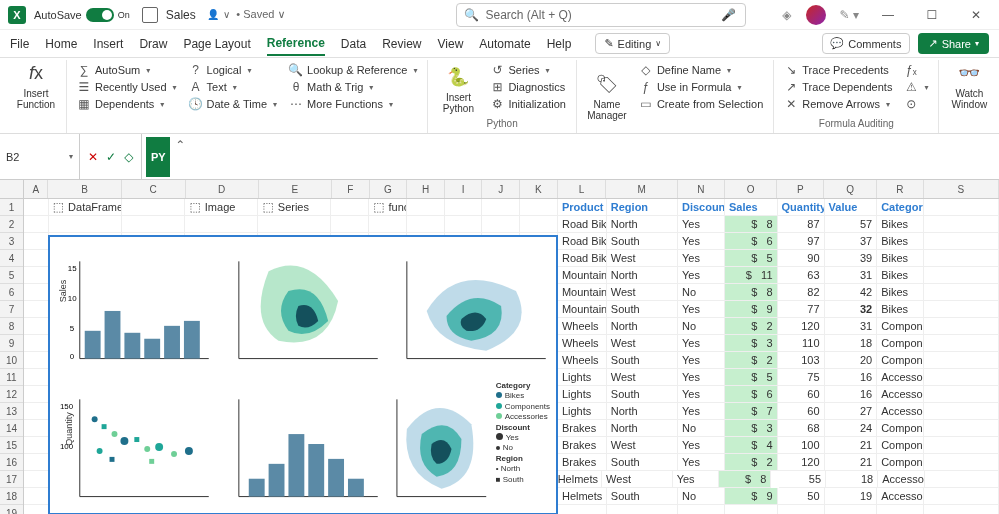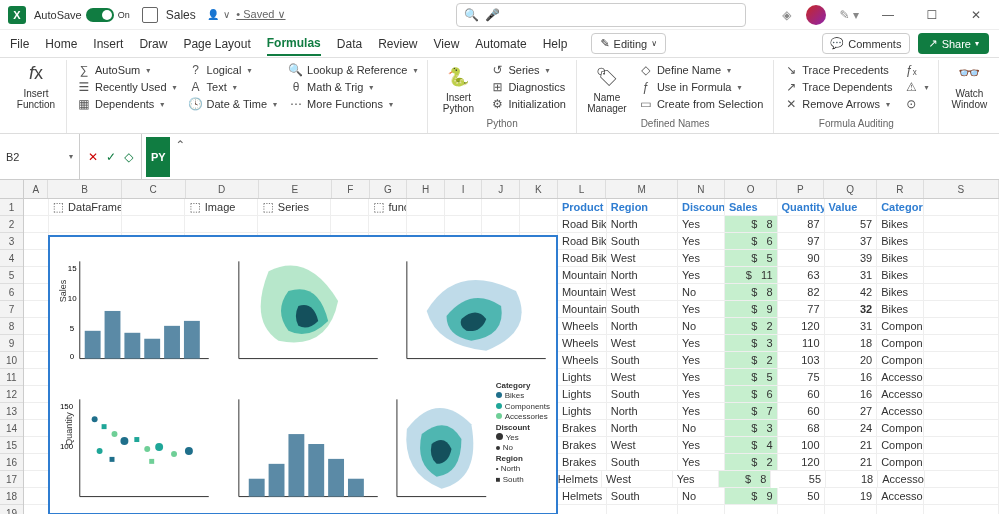--- a/index.html
+++ b/index.html
@@ -6,21 +6,21 @@
 body { background: #fff; font-size: 12px; color: #333; width: 999px; height: 514px; overflow: hidden; }
 
 
 .titlebar { height: 30px; background: #fff; display: flex; align-items: center; padding: 0 8px; border-bottom: 1px solid #eee; }
 .titlebar .logo { width: 18px; height: 18px; background: #107c41; border-radius: 3px; display: flex; align-items: center; justify-content: center; color: #fff; font-size: 11px; font-weight: bold; margin-right: 8px; }
 .autosave { display: flex; align-items: center; gap: 4px; font-size: 11px; margin-right: 12px; }
 .toggle { width: 28px; height: 14px; background: #107c41; border-radius: 7px; position: relative; }
 .toggle::after { content: ""; width: 10px; height: 10px; background: #fff; border-radius: 50%; position: absolute; right: 2px; top: 2px; }
 .save-icon { width: 16px; height: 16px; border: 1px solid #666; border-radius: 2px; margin-right: 8px; }
 .doc-title { font-size: 12px; margin-right: 6px; }
-.saved { font-size: 11px; color: #666; text-decoration: underline; }
+.saved { font-size: 11px; color: #666; }
 .searchbox { margin-left: 170px; width: 290px; height: 24px; border: 1px solid #ccc; border-radius: 4px; display: flex; align-items: center; padding: 0 8px; gap: 6px; color: #666; }
 .titlebar-right { margin-left: auto; display: flex; align-items: center; gap: 14px; }
 .avatar { width: 20px; height: 20px; border-radius: 50%; background: linear-gradient(135deg,#c62828,#8e24aa); }
 .win-btn { width: 30px; height: 30px; display: flex; align-items: center; justify-content: center; color: #555; }
 
 
 .menutabs { height: 28px; display: flex; align-items: center; padding: 0 10px; gap: 16px; font-size: 12px; border-bottom: 1px solid #e0e0e0; }
 .menutabs .tab { padding: 4px 0; cursor: pointer; }
 .menutabs .tab.active { border-bottom: 2px solid #107c41; font-weight: 600; color: #107c41; }
 .menutabs .right { margin-left: auto; display: flex; gap: 8px; }
@@ -91,39 +91,40 @@
     <span>AutoSave</span>
     <span class="toggle"></span>
     <span style="font-size:9px;">On</span>
   </div>
   <div class="save-icon"></div>
   <span class="doc-title">Sales</span>
   <span style="font-size:10px;color:#666;margin:0 6px;">👤 ∨</span>
   <span class="saved">• Saved ∨</span>
   <div class="searchbox">
     <span>🔍</span>
+    <span style="flex:1;">Search (Alt + Q)</span>
     <span>🎤</span>
   </div>
   <div class="titlebar-right">
     <span style="color:#888;">◈</span>
     <div class="avatar"></div>
     <span style="color:#888;">✎ ▾</span>
     <div class="win-btn">—</div>
     <div class="win-btn">☐</div>
     <div class="win-btn">✕</div>
   </div>
 </div>
 
 <div class="menutabs">
   <span class="tab">File</span>
   <span class="tab">Home</span>
   <span class="tab">Insert</span>
   <span class="tab">Draw</span>
   <span class="tab">Page Layout</span>
-  <span class="tab active">Formulas</span>
+  <span class="tab active">Reference</span>
   <span class="tab">Data</span>
   <span class="tab">Review</span>
   <span class="tab">View</span>
   <span class="tab">Automate</span>
   <span class="tab">Help</span>
   <div class="editing-dd" style="margin-left:8px;">
     <span>✎</span>
     <span>Editing</span>
     <span style="font-size:8px;">∨</span>
   </div>
@@ -248,21 +249,20 @@
             <span class="mini-icon">ƒ</span>
             <span>Use in Formula</span>
             <span class="dd">▾</span>
           </div>
         <div class="rrow">
             <span class="mini-icon">▭</span>
             <span>Create from Selection</span>
           </div>
       </div>
     </div>
-    <div class="rgroup-label">Defined Names</div>
   </div>
 
   <div class="rgroup">
     <div class="rgroup-body">
       <div class="rcol">
         <div class="rrow">
             <span class="mini-icon">↘</span>
             <span>Trace Precedents</span>
           </div>
         <div class="rrow">

